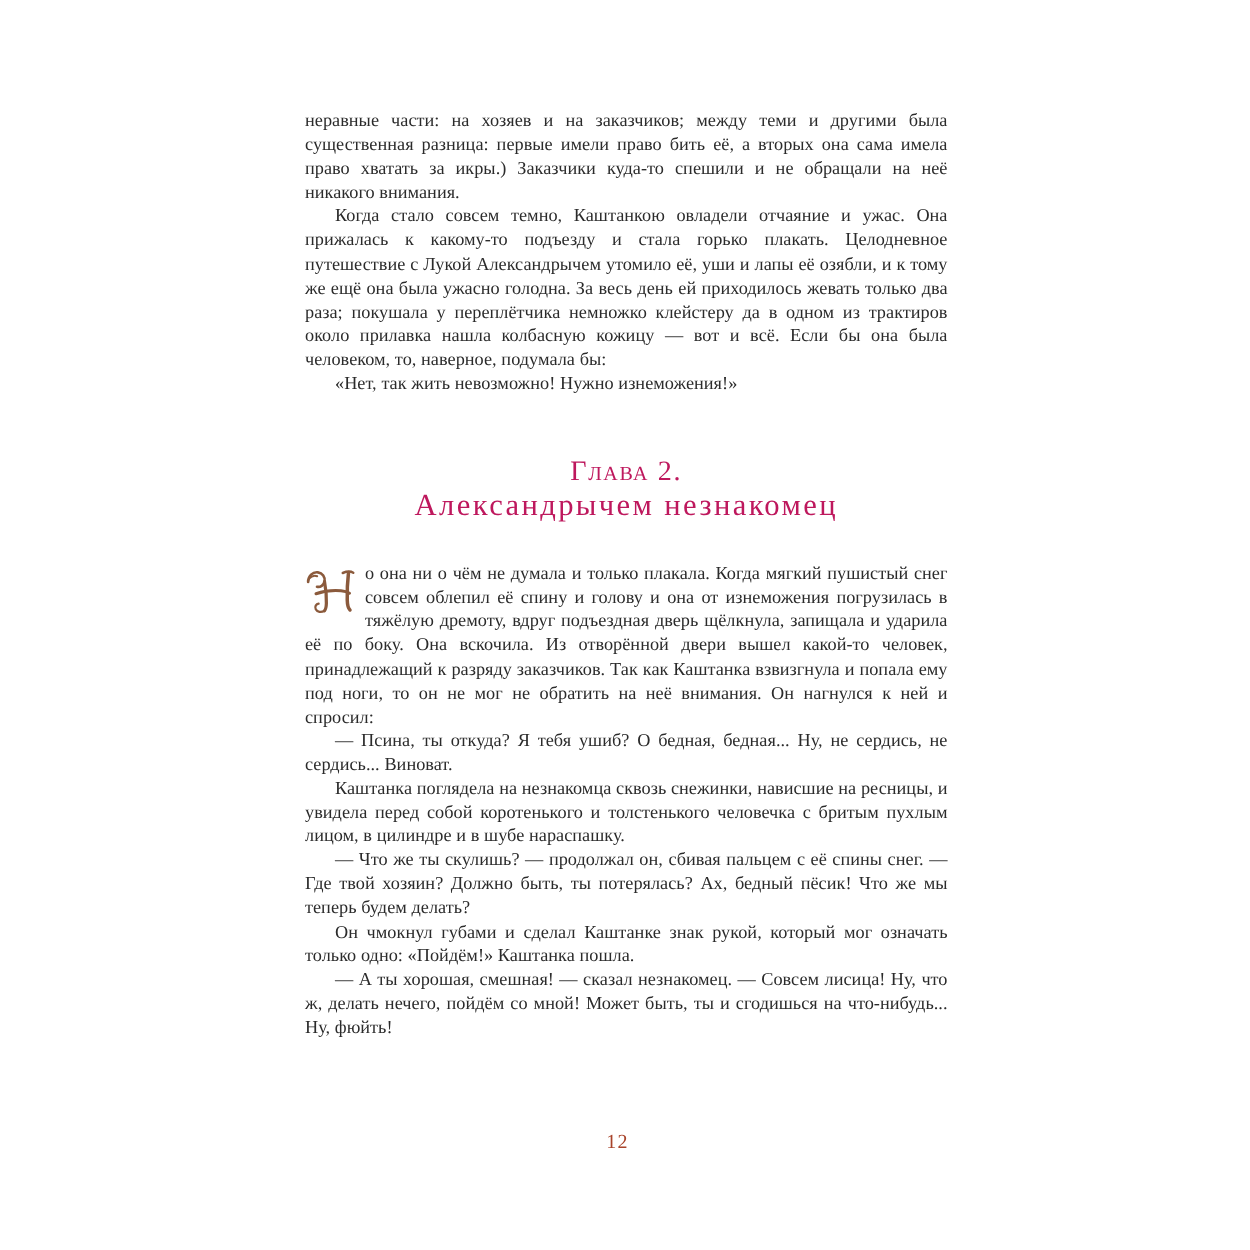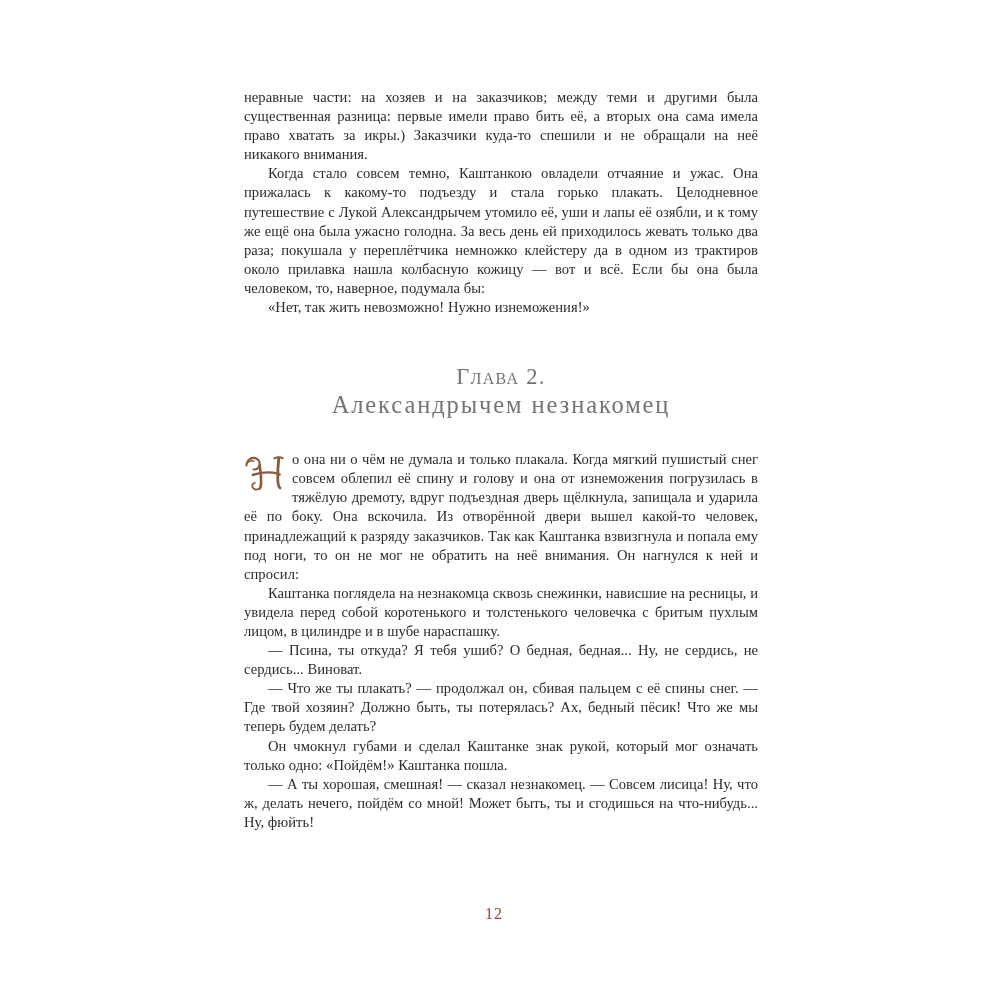--- a/index.html
+++ b/index.html
@@ -44,21 +44,21 @@
 
   p.no-indent {
     text-indent: 0;
   }
 
   
   .chapter-heading {
     margin: 0;
     padding: 0;
     text-align: center;
-    color: #737373;
+    color: #be185d;
     font-family: "Liberation Serif", "DejaVu Serif", serif;
     font-weight: normal;
   }
   .chapter-heading .ch-line1 {
     display: block;
     font-size: 22.5px;
     line-height: 27px;
     letter-spacing: 1.3px;
     font-variant: small-caps;
     text-transform: none;
@@ -142,25 +142,25 @@
 
             <path d="M15.6 37.6 C13.0 39.2 9.8 38.8 8.6 36.4 C7.6 34.4 8.8 32.2 10.9 31.9" stroke-width="1.8"></path>
 
             <path d="M3.1 12.0 C5.0 10.0 7.6 9.2 9.8 10.0" stroke-width="1.5"></path>
           </g>
         </svg>
       </span>
       <span>о она ни о чём не думала и только плакала. Когда мягкий пушистый снег совсем облепил её спину и голову и она от изнеможения погрузилась в тяжёлую дремоту, вдруг подъездная дверь щёлкнула, запищала и ударила её по боку. Она вскочила. Из отворённой двери вышел какой-то человек, принадлежащий к разряду заказчиков. Так как Каштанка взвизгнула и попала ему под ноги, то он не мог не обратить на неё внимания. Он нагнулся к ней и спросил:</span>
     </p>
 
+    <p class="body-par">— Псина, ты откуда? Я тебя ушиб? О бедная, бедная... Ну, не сердись, не сердись... Виноват.</p>
+
     <p class="body-par">Каштанка поглядела на незнакомца сквозь снежинки, нависшие на ресницы, и увидела перед собой коротенького и толстенького человечка с бритым пухлым лицом, в цилиндре и в шубе нараспашку.</p>
 
-    <p class="body-par">— Псина, ты откуда? Я тебя ушиб? О бедная, бедная... Ну, не сердись, не сердись... Виноват.</p>
-
-    <p class="body-par">— Что же ты плакать? — продолжал он, сбивая пальцем с её спины снег. — Где твой хозяин? Должно быть, ты потерялась? Ах, бедный пёсик! Что же мы теперь будем делать?</p>
+    <p class="body-par">— Что же ты скулишь? — продолжал он, сбивая пальцем с её спины снег. — Где твой хозяин? Должно быть, ты потерялась? Ах, бедный пёсик! Что же мы теперь будем делать?</p>
 
 
     <p class="body-par">Он чмокнул губами и сделал Каштанке знак рукой, который мог означать только одно: «Пойдём!» Каштанка пошла.</p>
 
     <p class="body-par">— А ты хорошая, смешная! — сказал незнакомец. — Совсем лисица! Ну, что ж, делать нечего, пойдём со мной! Может быть, ты и сгодишься на что-нибудь... Ну, фюйть!</p>
 
   </div>
 
   <div class="folio">12</div>
 

